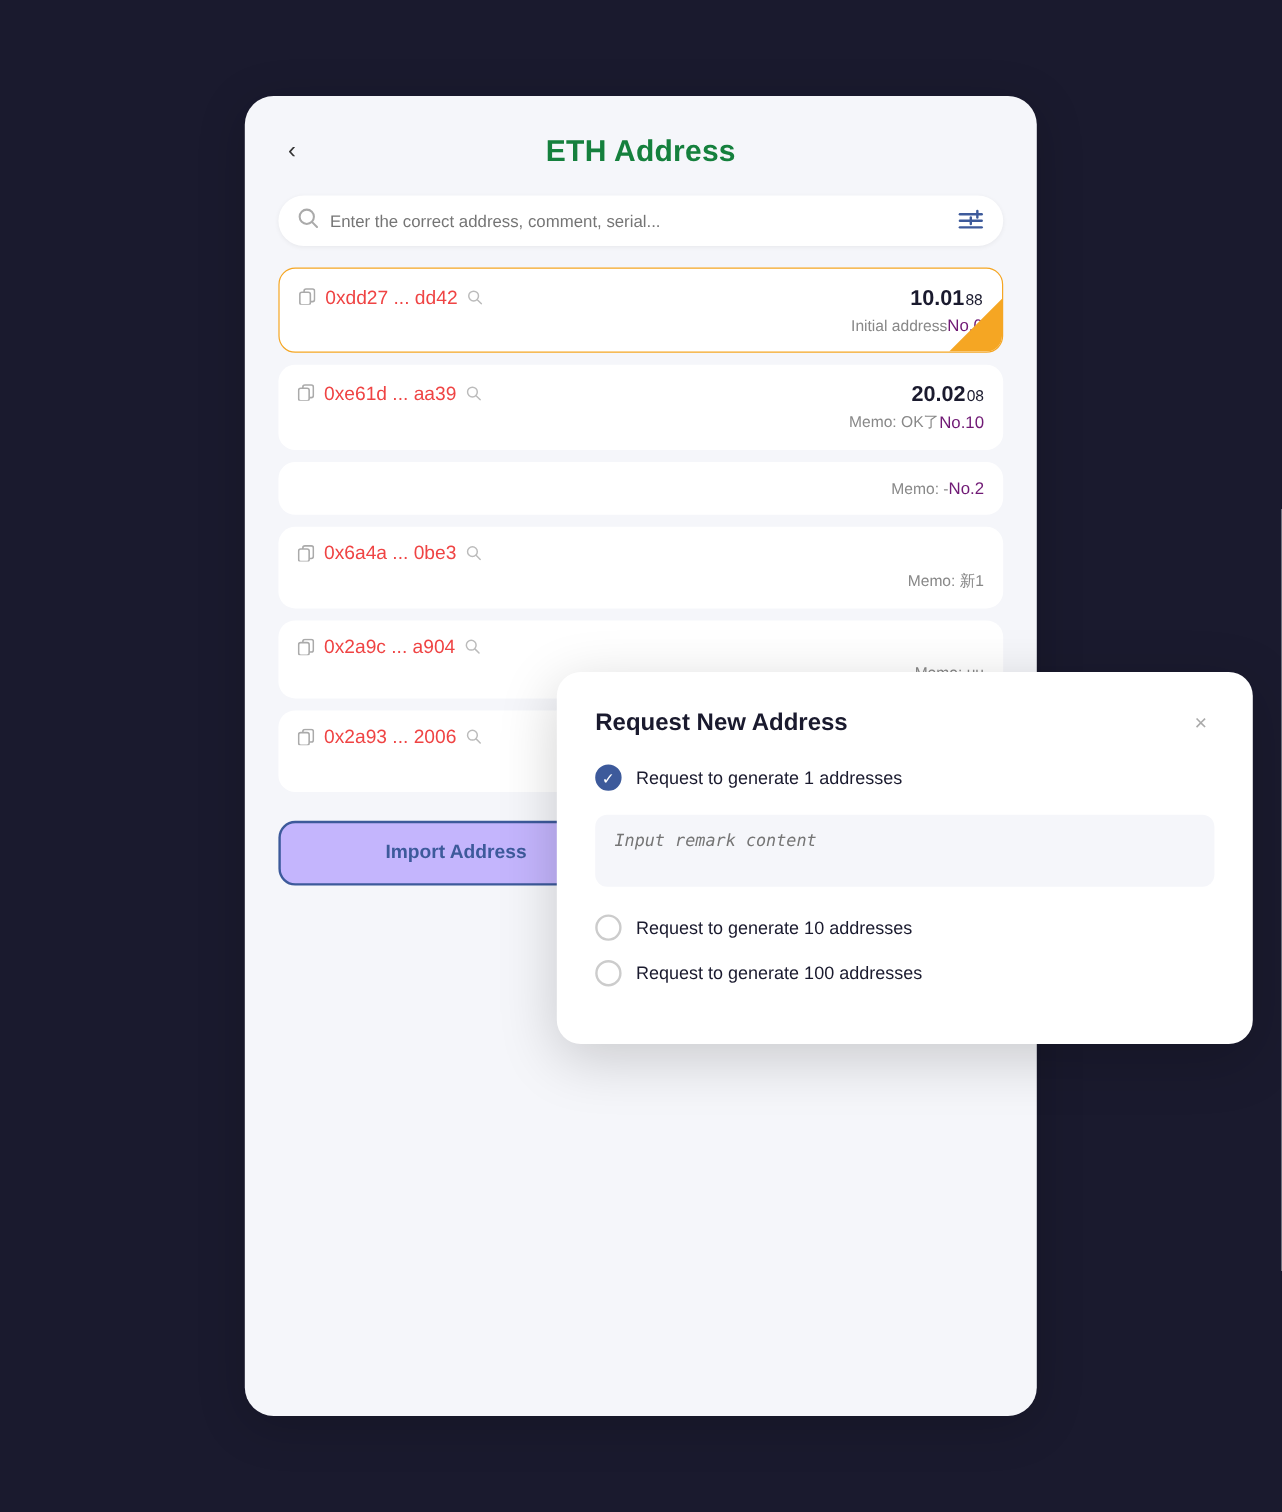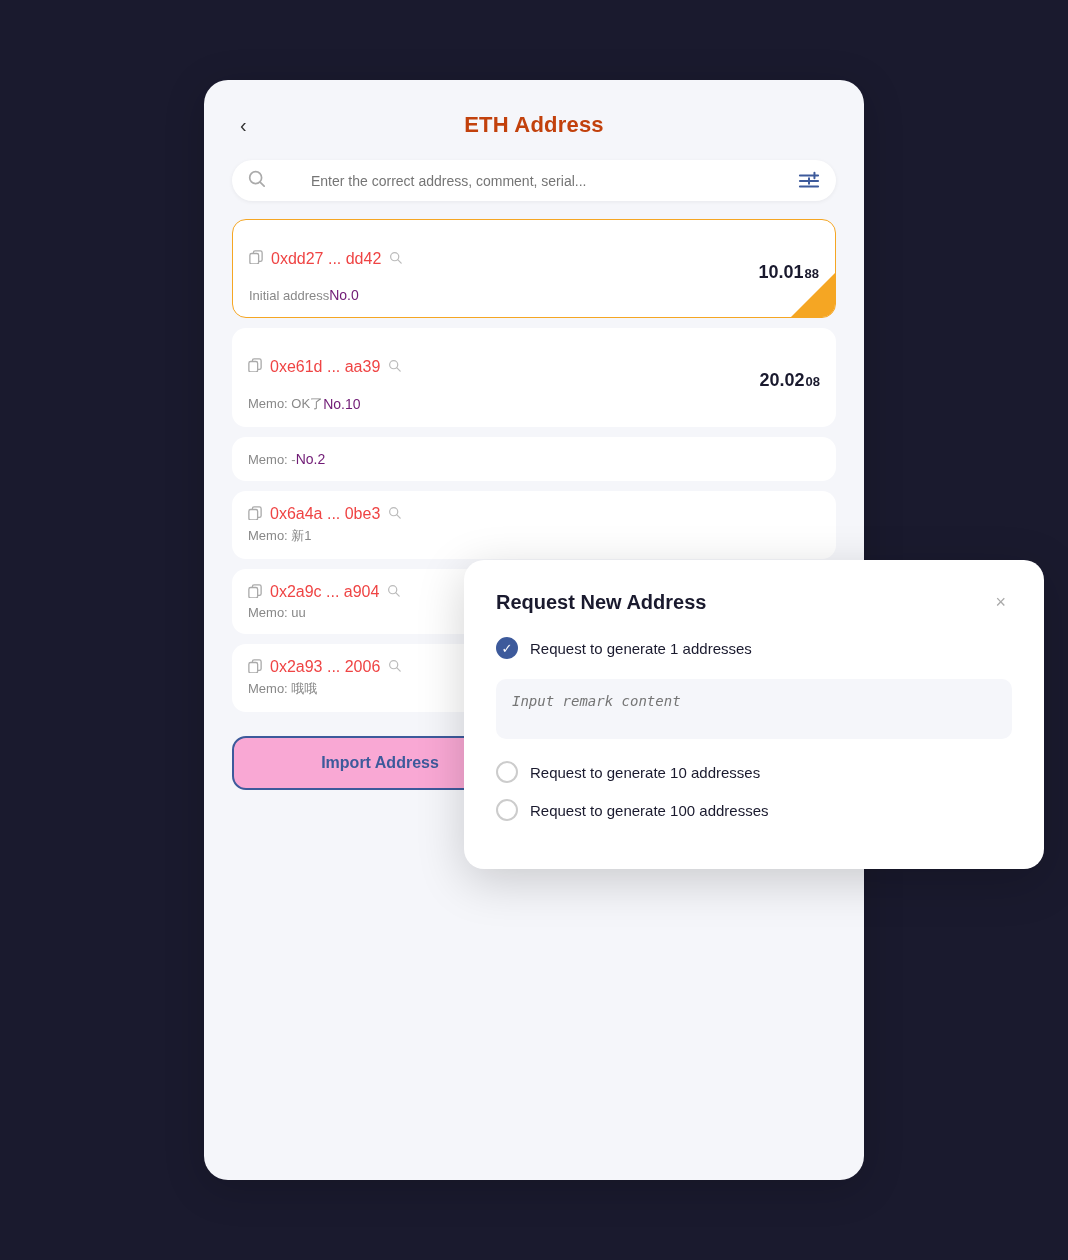--- a/index.html
+++ b/index.html
@@ -36,35 +36,34 @@
       left: 0;
       background: none;
       border: none;
       cursor: pointer;
       font-size: 20px;
       color: #333;
       padding: 4px 8px;
     }
 
     .page-title {
-      font-size: 22px;
+      font-size: 25px;
       font-weight: 600;
-      color: #c2410c;
+      color: #15803d;
       letter-spacing: 0.2px;
     }
 
     .search-bar {
       background: #fff;
       border-radius: 24px;
       display: flex;
       align-items: center;
       padding: 10px 16px;
       margin-bottom: 18px;
       box-shadow: 0 1px 4px rgba(0,0,0,0.06);
-      gap: 36px;
     }
 
     .search-icon-svg {
       color: #aaa;
       margin-right: 10px;
       flex-shrink: 0;
     }
 
     .search-input {
       flex: 1;
@@ -137,33 +136,33 @@
     .amount-container {
       display: flex;
       align-items: baseline;
       gap: 1px;
     }
 
     .amount-main {
       font-size: 18px;
       font-weight: 700;
       color: #1a1a2e;
-      margin-top: 28px;
     }
 
     .amount-decimal {
       font-size: 13px;
-      font-weight: 700;
+      font-weight: 400;
       color: #1a1a2e;
     }
 
     .address-bottom {
       display: flex;
-      justify-content: flex-start;
-      align-items: center;
+      justify-content: flex-end;
+      align-items: center;
+      margin-left: 44px;
     }
 
     .memo-text {
       font-size: 13px;
       color: #888;
     }
 
     .no-label {
       font-size: 14px;
       color: #701a75;
@@ -184,21 +183,21 @@
       display: flex;
       gap: 16px;
       margin-top: 24px;
     }
 
     .btn-import {
       flex: 1;
       padding: 16px;
       border: 2px solid #3d5a9b;
       border-radius: 14px;
-      background: #f9a8d4;
+      background: #c4b5fd;
       color: #3d5a9b;
       font-size: 16px;
       font-weight: 600;
       cursor: pointer;
     }
 
     .btn-request {
       flex: 1;
       padding: 16px;
       border: none;

